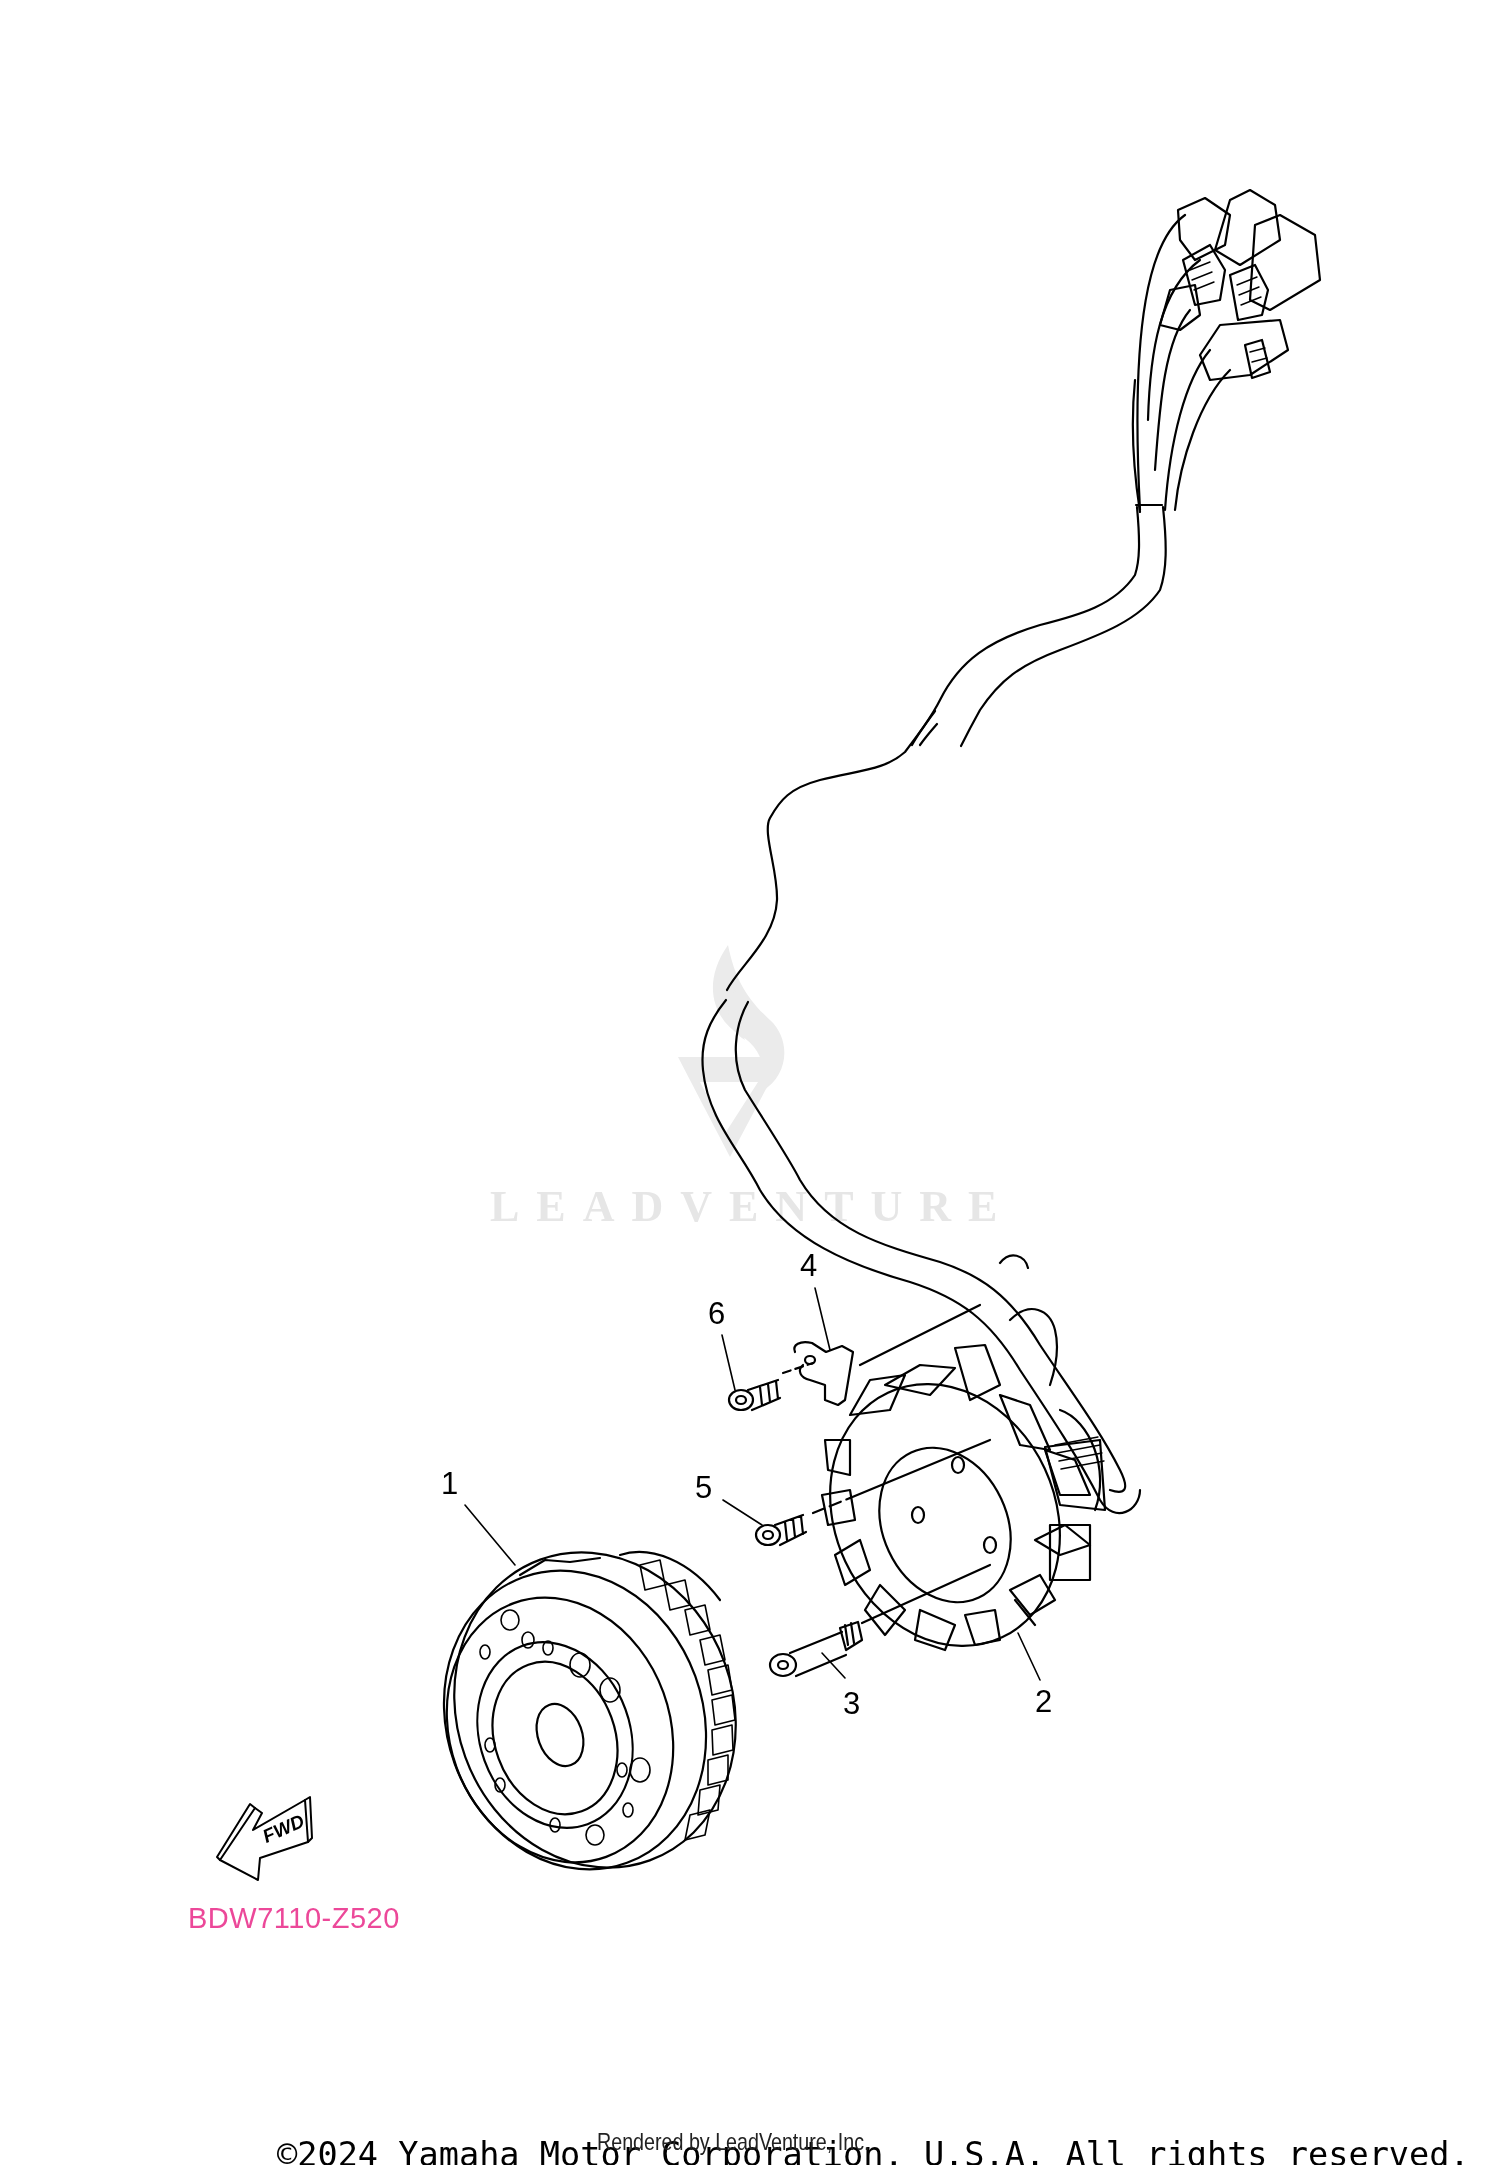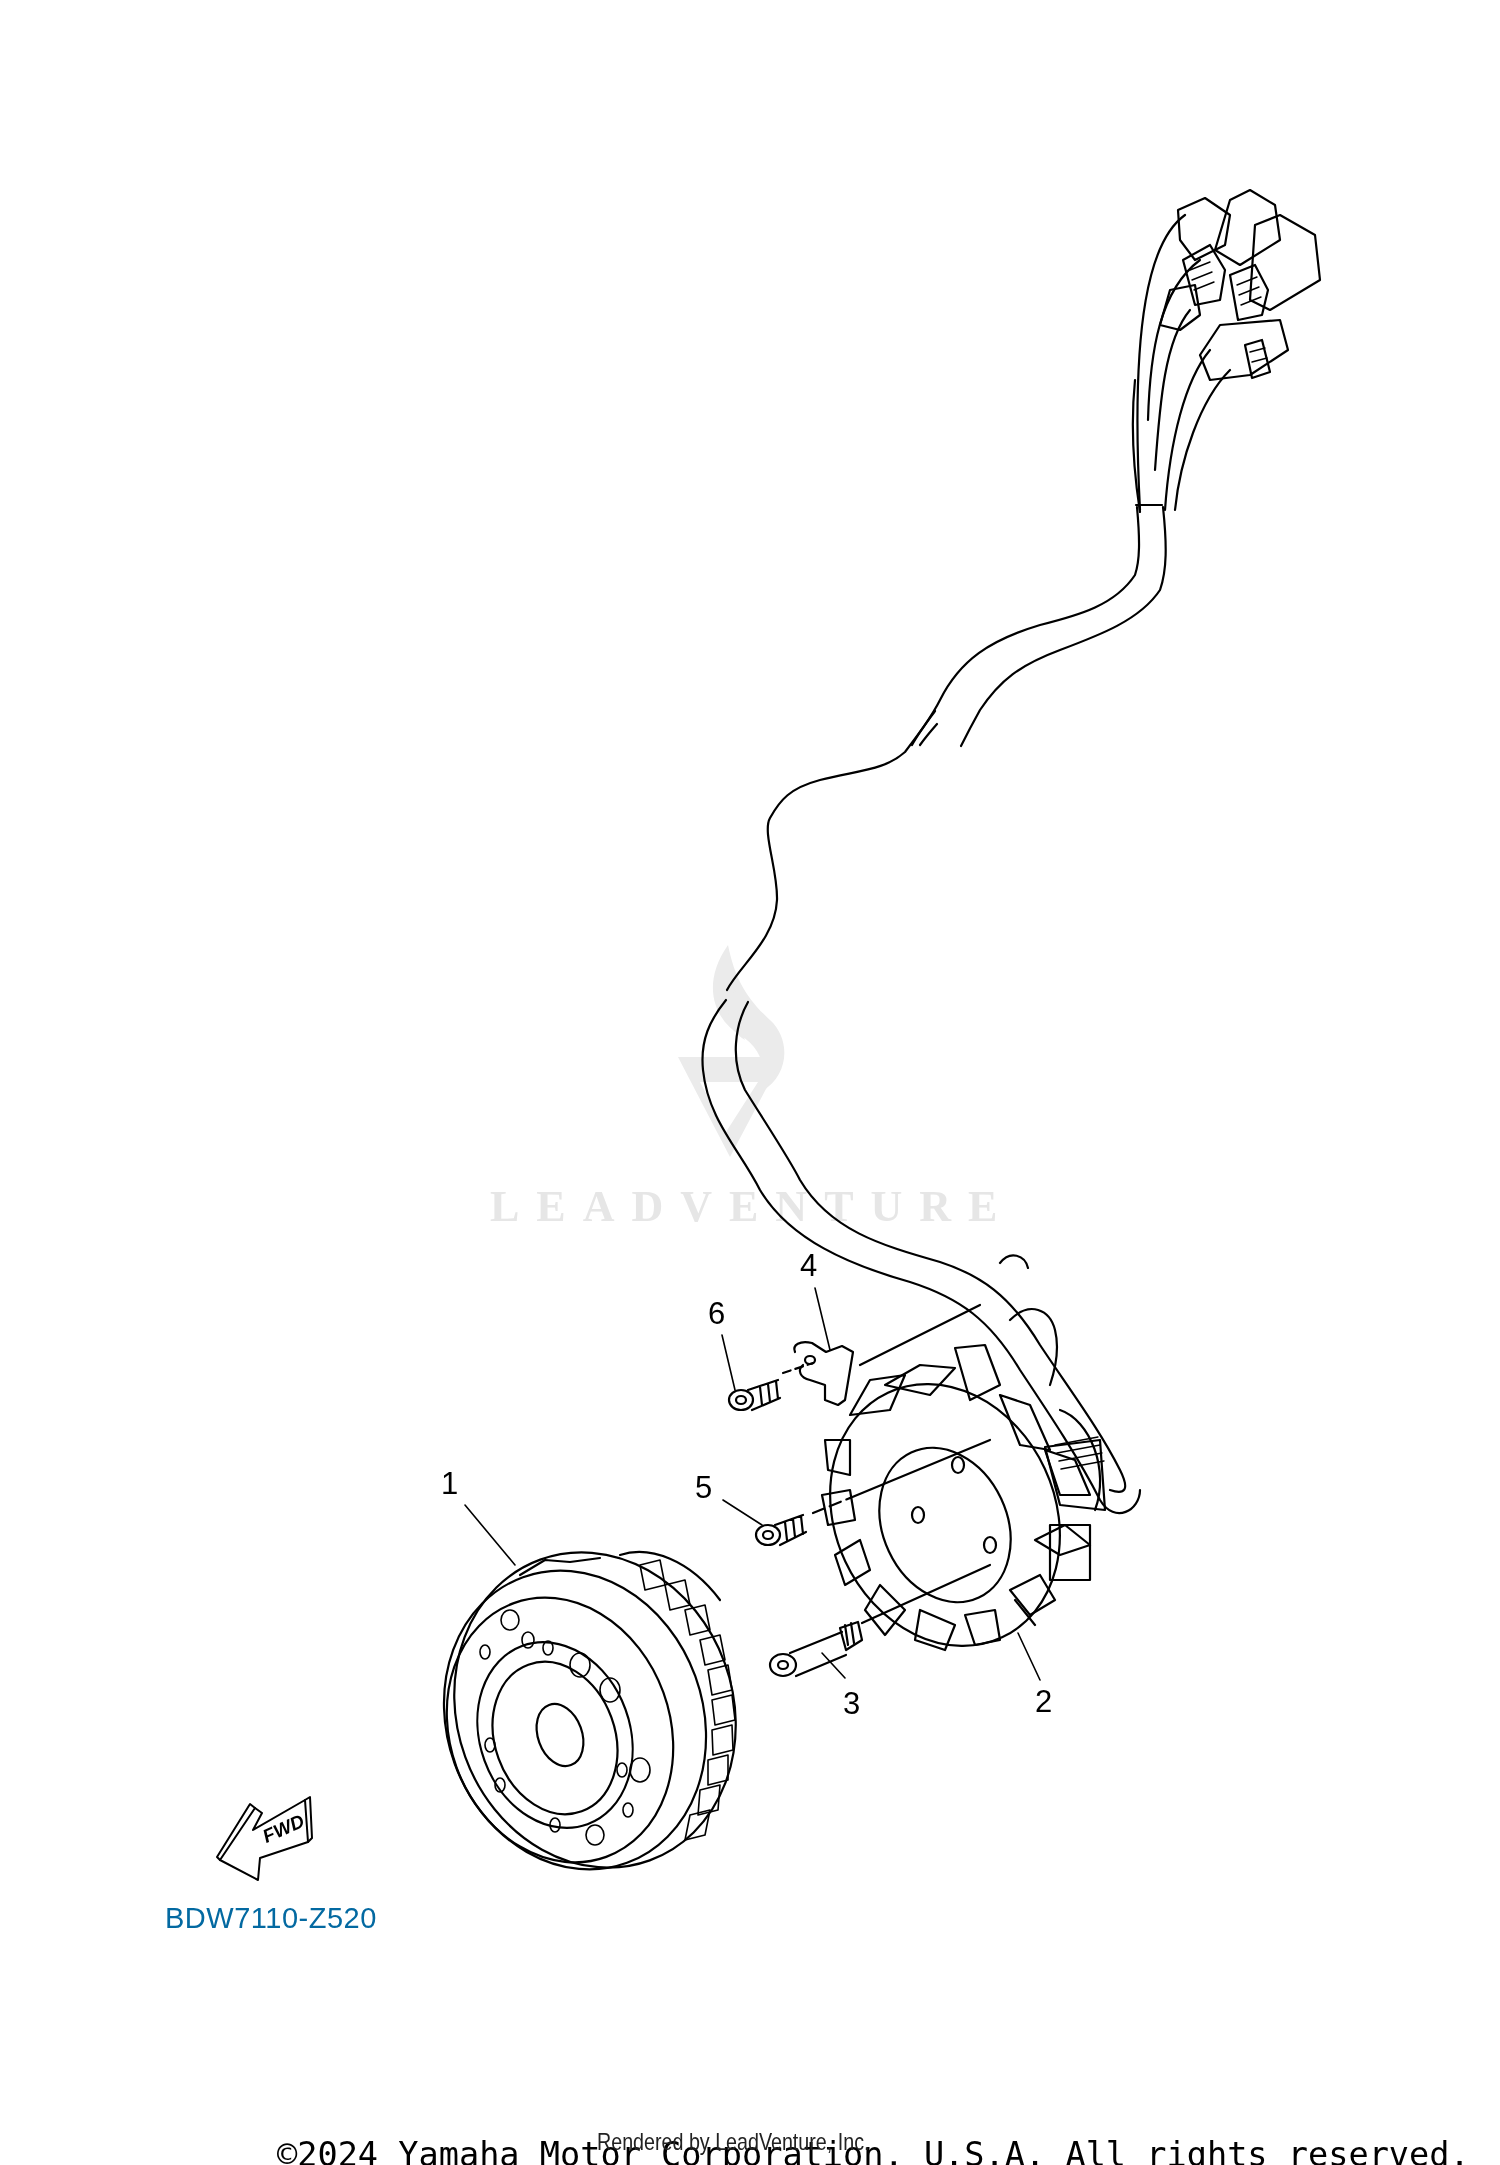--- a/index.html
+++ b/index.html
@@ -1,19 +1,19 @@
 <!DOCTYPE html>
 <html><head>
 <meta charset="utf-8">
 <style>
   html, body { margin:0; padding:0; background:#ffffff; }
   body { width:1500px; height:2165px; position:relative; overflow:hidden; font-family:"Liberation Sans", sans-serif; }
   .canvas { position:absolute; left:0; top:0; width:1500px; height:2165px; }
   .callout { position:absolute; font-family:"Liberation Sans", sans-serif; font-size:31px; color:#000; line-height:1; }
-  .diagram-code { position:absolute; left:165px; top:1902px; font-family:"Liberation Sans", sans-serif; font-size:29px; color:#0369a1; letter-spacing:0.5px; }
+  .diagram-code { position:absolute; left:188px; top:1902px; font-family:"Liberation Sans", sans-serif; font-size:29px; color:#ec4899; letter-spacing:0.5px; }
   .watermark-text { position:absolute; left:490px; top:1181px; font-family:Liberation Serif, serif; font-weight:bold; font-size:44px; letter-spacing:17px; color:#e6e6e6; }
   .copyright { position:absolute; left:277px; top:2116px; font-family:"DejaVu Sans Mono", monospace; font-size:33.6px; color:#000; white-space:nowrap;margin-top:19px; }
   .rendered-by { position:absolute; left:597px; top:2128px; font-family:"Liberation Sans", sans-serif; font-size:24px; color:#222; white-space:nowrap; transform:scaleX(0.82); transform-origin:left top; }
 </style>
 </head>
 <body>
 
 <div class="canvas">
 
   <svg class="canvas" width="1500" height="2165" viewBox="0 0 1500 2165">

